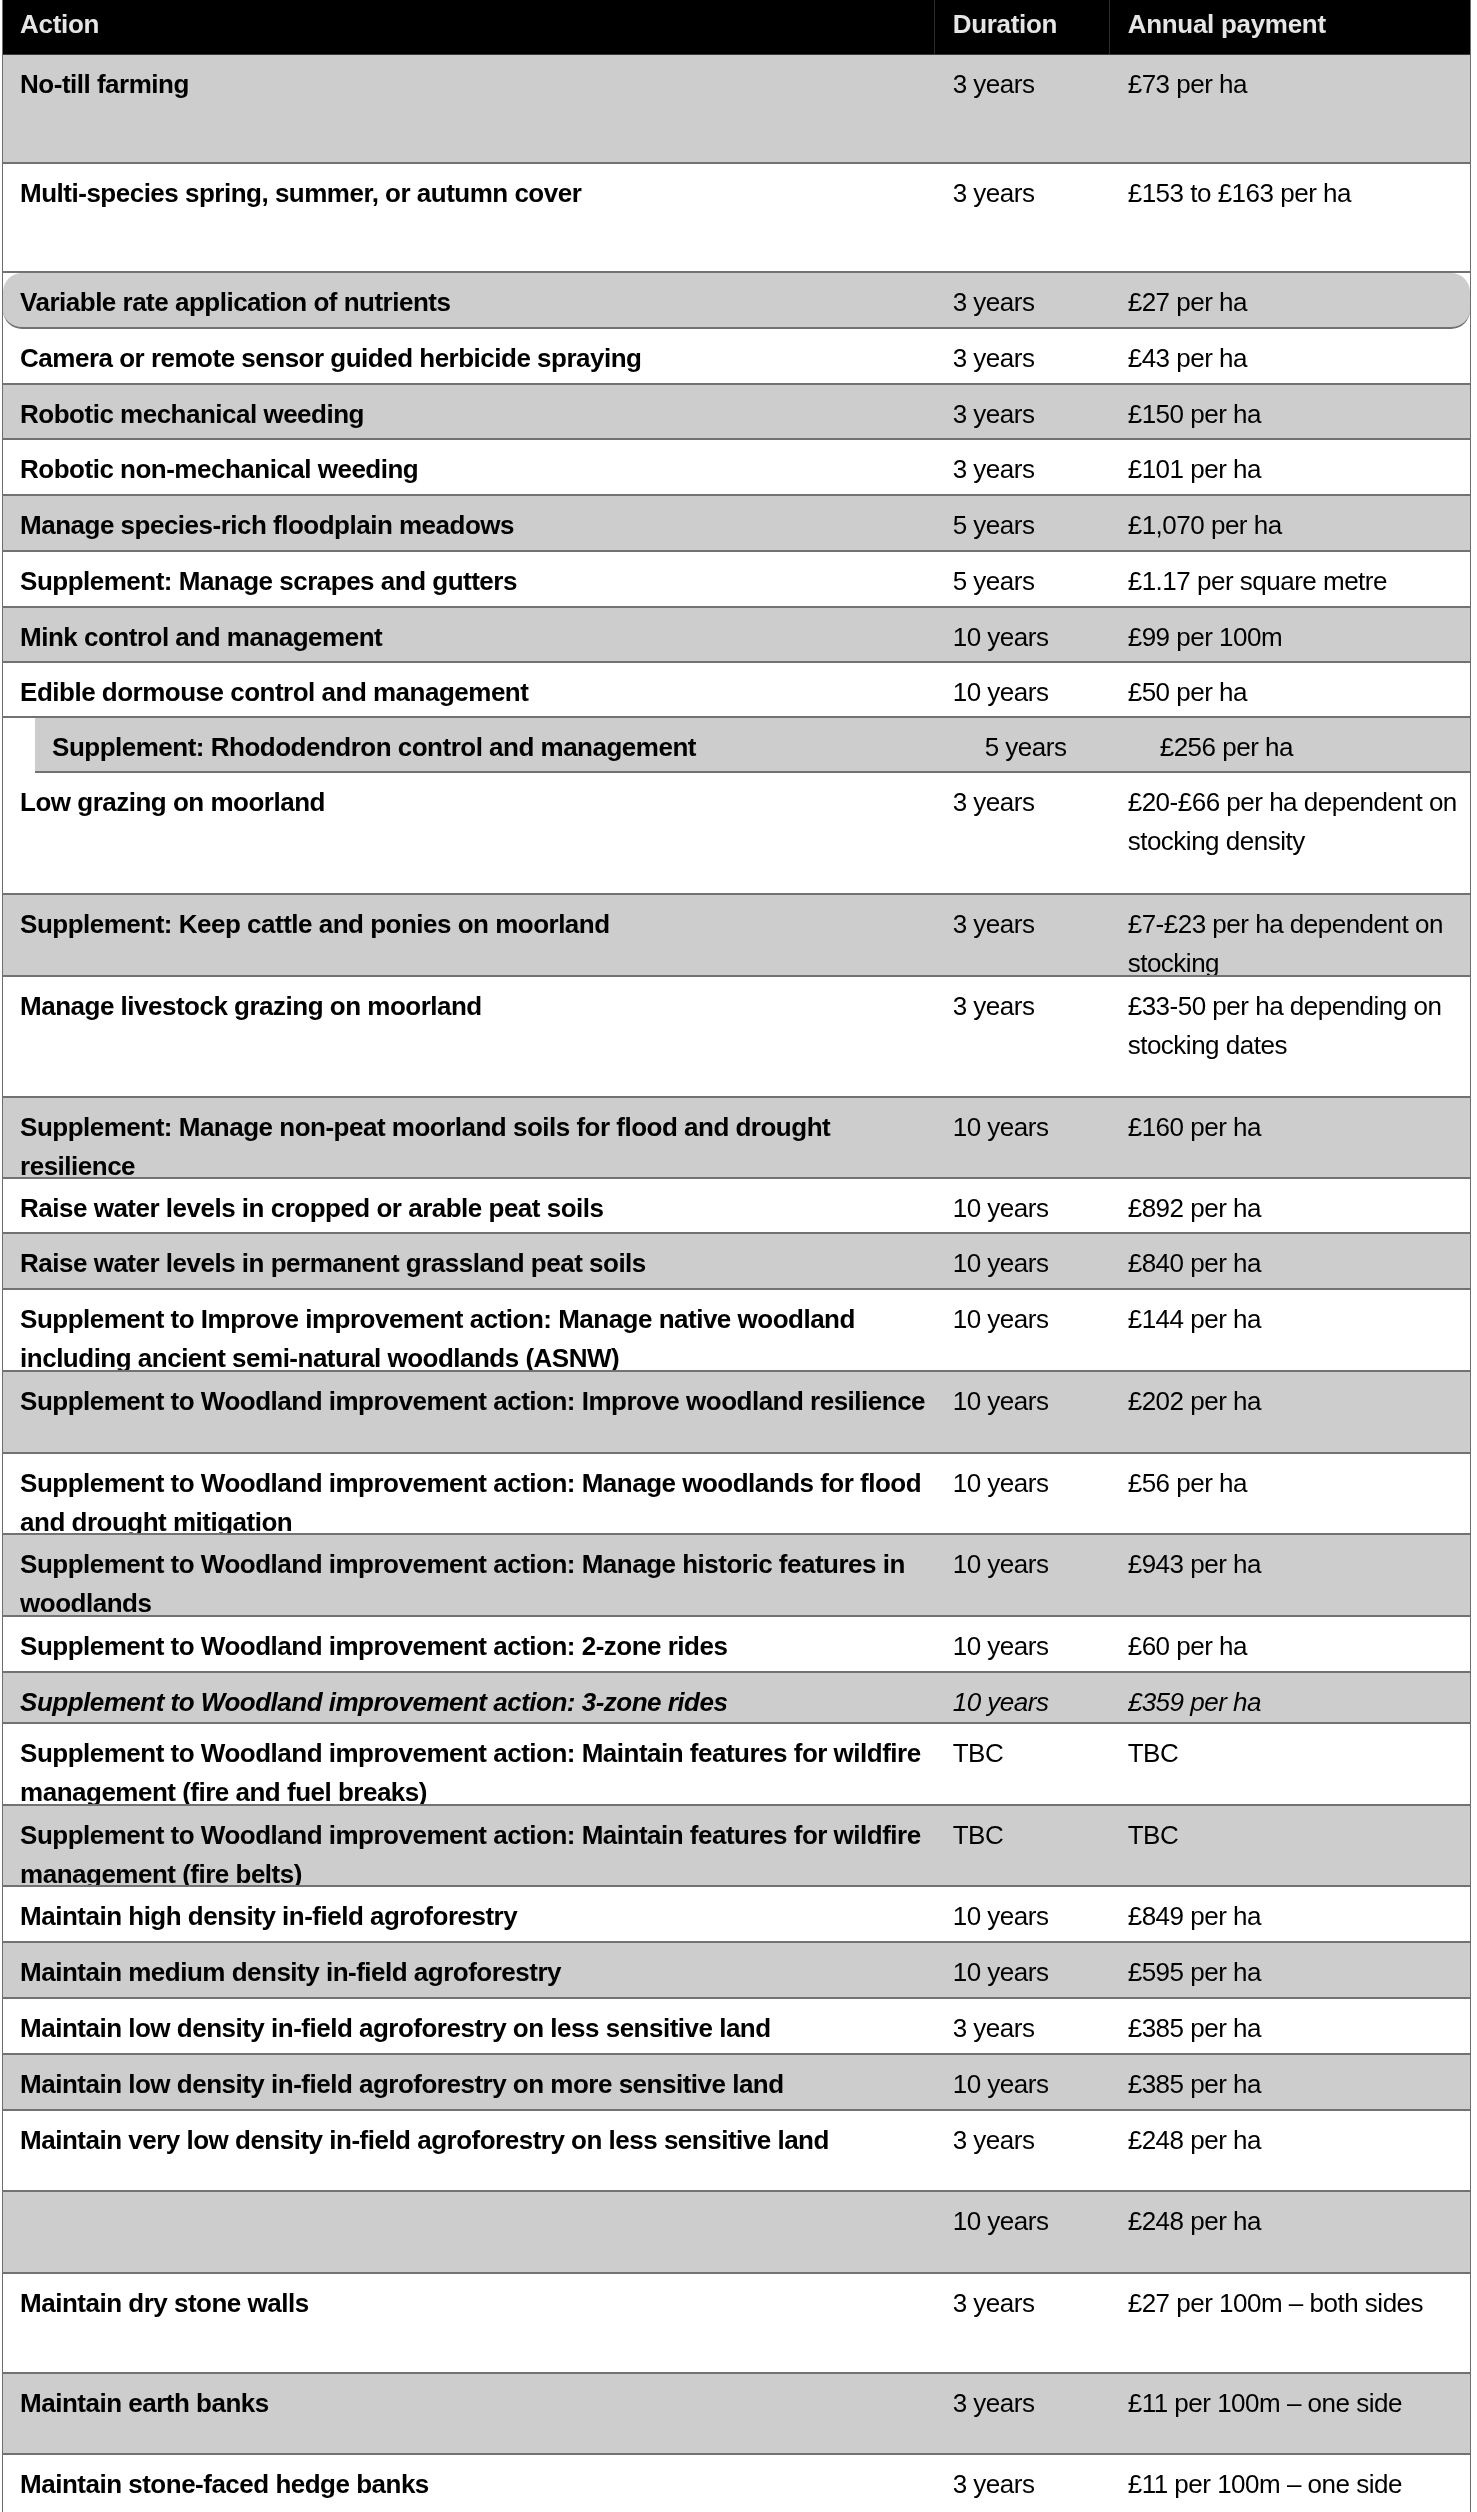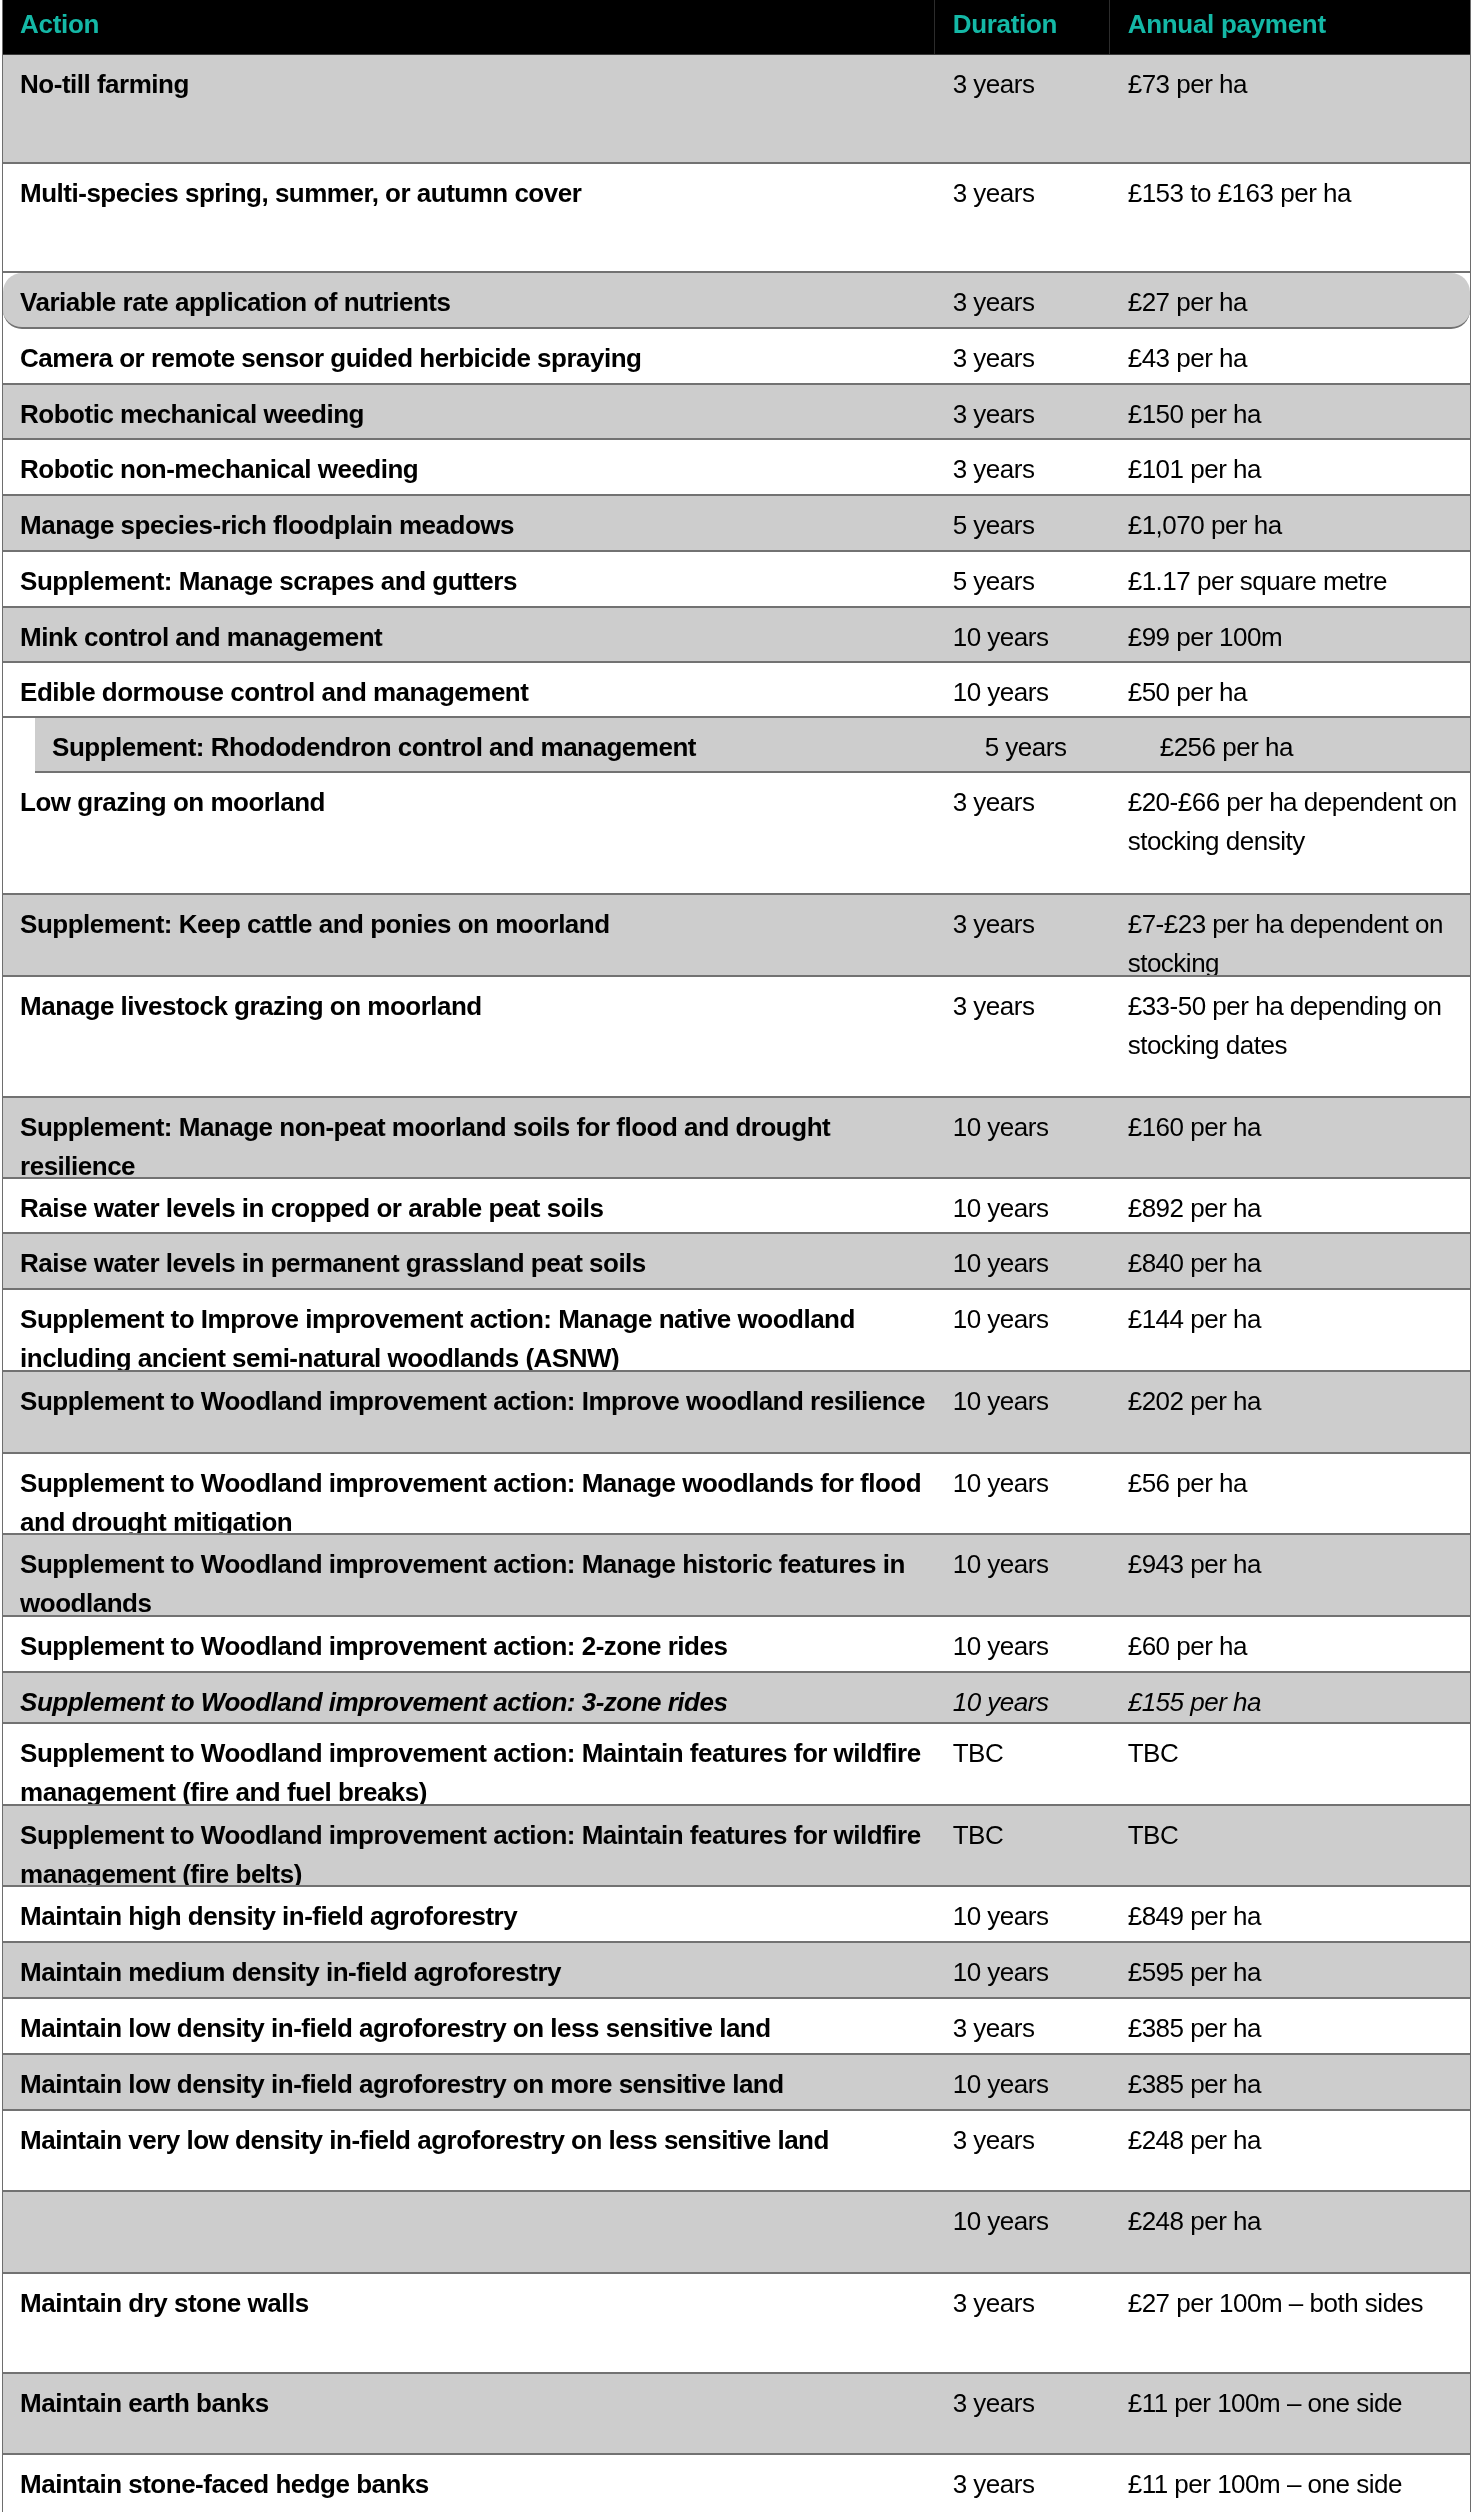--- a/index.html
+++ b/index.html
@@ -27,21 +27,21 @@
     .row {
       position: relative;
       box-sizing: border-box;
       border-bottom: 2.6px solid #727272;
       overflow: hidden;
     }
     .row.shade { background: #cdcdcd; }
     .row.plain { background: #ffffff; }
     .row.header {
       background: #000000;
-      color: #14b8a6;
+      color: #e5e5e5;
       height: 55px;
       border-bottom: 1.7px solid #3a3a3a;
     }
     .cell {
       position: absolute;
       top: 0;
       bottom: 0;
       box-sizing: border-box;
       overflow: hidden;
       font-size: 26px;
@@ -187,21 +187,21 @@
         <div class="cell c-payment">£943 per ha</div>
       </div>
       <div class="row plain" style="height: 56px;">
         <div class="cell c-action">Supplement to Woodland improvement action: 2-zone rides</div>
         <div class="cell c-duration">10 years</div>
         <div class="cell c-payment">£60 per ha</div>
       </div>
       <div class="row shade" style="height: 51px; font-style: italic;">
         <div class="cell c-action">Supplement to Woodland improvement action: 3-zone rides</div>
         <div class="cell c-duration">10 years</div>
-        <div class="cell c-payment">£155 per ha</div>
+        <div class="cell c-payment">£359 per ha</div>
       </div>
       <div class="row plain" style="height: 82px;">
         <div class="cell c-action">Supplement to Woodland improvement action: Maintain features for wildfire management (fire and fuel breaks)</div>
         <div class="cell c-duration">TBC</div>
         <div class="cell c-payment">TBC</div>
       </div>
       <div class="row shade" style="height: 81px;">
         <div class="cell c-action">Supplement to Woodland improvement action: Maintain features for wildfire management (fire belts)</div>
         <div class="cell c-duration">TBC</div>
         <div class="cell c-payment">TBC</div>

